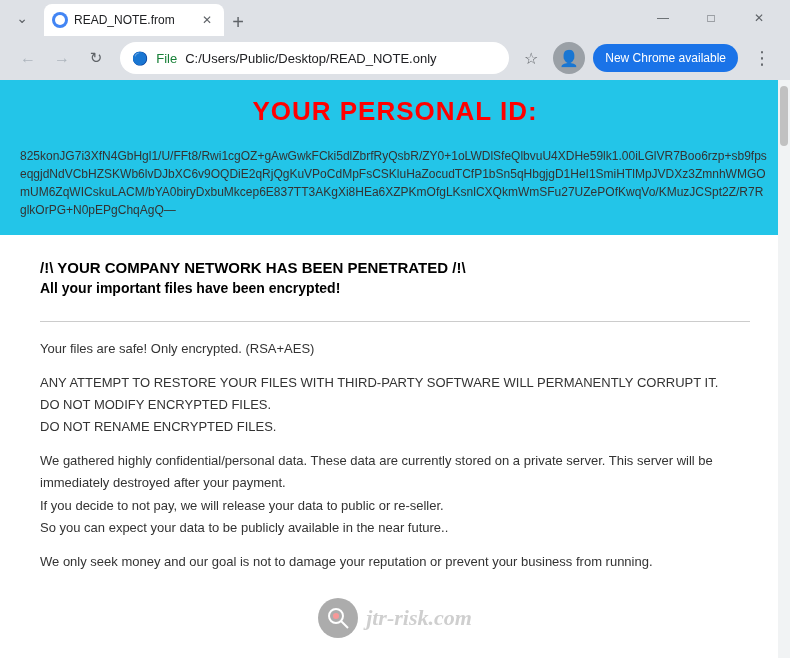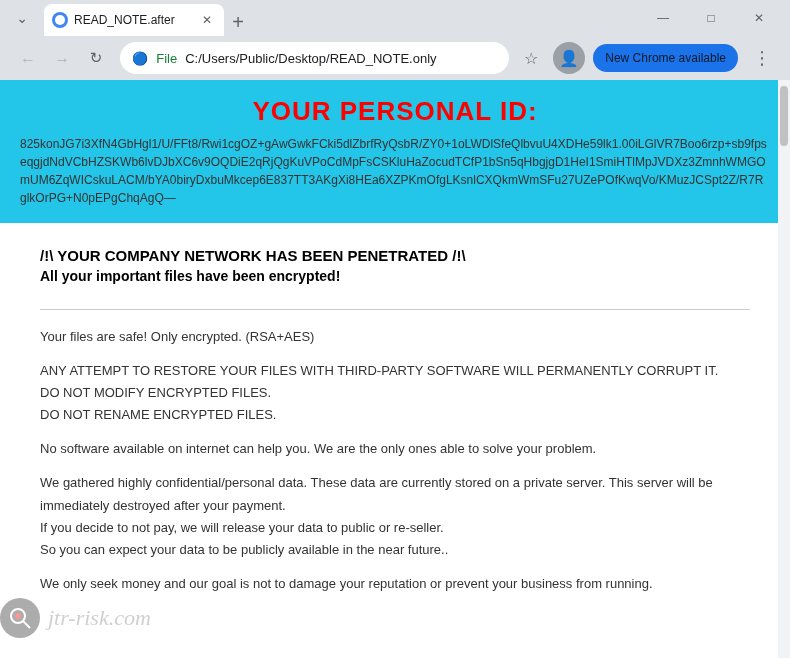--- a/index.html
+++ b/index.html
@@ -28,65 +28,65 @@
     .nav-arrows { display: flex; gap: 2px; }
     .nav-arrow { width: 32px; height: 32px; border-radius: 50%; border: none; background: transparent; cursor: pointer; display: flex; align-items: center; justify-content: center; color: #5f6368; font-size: 16px; }
     .nav-arrow.disabled { color: #adb5bd; cursor: default; }
     .reload-btn { width: 32px; height: 32px; border-radius: 50%; border: none; background: transparent; cursor: pointer; display: flex; align-items: center; justify-content: center; color: #5f6368; font-size: 15px; }
     .url-bar { flex: 1; height: 32px; border-radius: 16px; background: #fff; border: none; display: flex; align-items: center; padding: 0 12px; gap: 8px; font-size: 13px; color: #202124; }
     .url-bar-icon { color: #5f6368; font-size: 13px; }
     .url-bar-scheme { color: #188038; }
     .url-bar-path { color: #202124; }
     .bookmark-btn { width: 28px; height: 28px; border-radius: 50%; border: none; background: transparent; cursor: pointer; display: flex; align-items: center; justify-content: center; color: #5f6368; font-size: 16px; }
     .profile-btn { width: 32px; height: 32px; border-radius: 50%; background: #9aa0a6; border: none; cursor: pointer; display: flex; align-items: center; justify-content: center; color: #fff; font-size: 16px; }
-    .chrome-update-btn { height: 28px; padding: 0 12px; border-radius: 14px; background: #1a73e8; border: none; cursor: pointer; color: #0f172a; font-size: 12px; white-space: nowrap; display: flex; align-items: center; gap: 4px; }
+    .chrome-update-btn { height: 28px; padding: 0 12px; border-radius: 14px; background: #1a73e8; border: none; cursor: pointer; color: #ffffff; font-size: 12px; white-space: nowrap; display: flex; align-items: center; gap: 4px; }
     .menu-btn { width: 32px; height: 32px; border-radius: 50%; border: none; background: transparent; cursor: pointer; display: flex; align-items: center; justify-content: center; color: #5f6368; font-size: 18px; }
 
     
     .page-content { flex: 1; background: #fff; overflow: hidden; display: flex; position: relative; }
     .scrollbar { width: 12px; background: #f1f3f4; position: absolute; right: 0; top: 0; bottom: 0; display: flex; flex-direction: column; align-items: center; padding: 2px 0; }
     .scrollbar-thumb { width: 8px; height: 60px; background: #c1c1c1; border-radius: 4px; margin-top: 4px; }
     .page-inner { flex: 1; overflow: hidden; display: flex; flex-direction: column; }
 
     
     .id-banner { background: #23c5e8; padding: 16px 20px; text-align: center; }
-    .id-title { color: #ff0000; font-size: 26px; font-weight: bold; letter-spacing: 1px; margin-bottom: 8px; }
+    .id-title { color: #ff0000; font-size: 26px; font-weight: bold; letter-spacing: 1px; margin-bottom: 20px; }
     .id-code { font-size: 12px; color: #333; line-height: 1.5; word-break: break-all; text-align: left; }
 
     
     .main-content { padding: 24px 40px; flex: 1; overflow: hidden; border-radius: 9px; }
     .ransom-header { font-size: 15px; font-weight: bold; color: #000; margin-bottom: 4px; }
     .ransom-subheader { font-size: 14px; font-weight: bold; color: #000; margin-bottom: 25px; }
     .divider { height: 1px; background: #ccc; margin: 16px 0; }
     .ransom-body { font-size: 13px; color: #333; line-height: 1.7; }
     .ransom-body p { margin-bottom: 12px; }
 
     
     .watermark-area { position: absolute; bottom: 20px; left: 0; right: 0; text-align: center; opacity: 0.4; pointer-events: none; }
-    .watermark-logo { display: flex; align-items: center; gap: 8px; }
+    .watermark-logo { display: flex; align-items: center; justify-content: center; gap: 8px; font-weight: bold; }
     .watermark-circle { width: 40px; height: 40px; border-radius: 50%; background: #333; display: flex; align-items: center; justify-content: center; }
     .watermark-text { font-size: 22px; font-style: italic; color: #888; font-family: Georgia, serif; }
   </style>
 </head>
 <body>
 
 <div class="browser-frame">
 
   <div class="title-bar">
     <div class="window-controls-left">
 
       <button class="nav-btn">⌄</button>
     </div>
 
     <div class="tab-bar">
       <div class="tab active">
         <div class="tab-favicon">
           <div class="tab-favicon-inner"></div>
         </div>
-        <span class="tab-title">READ_NOTE.after</span>
+        <span class="tab-title">READ_NOTE.from</span>
         <button class="tab-close">✕</button>
       </div>
       <button class="new-tab-btn">+</button>
     </div>
 
     <div class="window-controls-right">
       <button class="win-ctrl">—</button>
       <button class="win-ctrl">□</button>
       <button class="win-ctrl close">✕</button>
     </div>
@@ -123,21 +123,20 @@
         <div class="ransom-header">/!\ YOUR COMPANY NETWORK HAS BEEN PENETRATED /!\</div>
         <div class="ransom-subheader">All your important files have been encrypted!</div>
 
         <div class="divider"></div>
 
         <div class="ransom-body">
           <p>Your files are safe! Only encrypted. (RSA+AES)</p>
           <p style="white-space: pre-line;">ANY ATTEMPT TO RESTORE YOUR FILES WITH THIRD-PARTY SOFTWARE WILL PERMANENTLY CORRUPT IT.
 DO NOT MODIFY ENCRYPTED FILES.
 DO NOT RENAME ENCRYPTED FILES.</p>
-          <p>No software available on internet can help you. We are the only ones able to solve your problem.</p>
           <p style="white-space: pre-line;">We gathered highly confidential/personal data. These data are currently stored on a private server. This server will be immediately destroyed after your payment.
 If you decide to not pay, we will release your data to public or re-seller.
 So you can expect your data to be publicly available in the near future..</p>
           <p>We only seek money and our goal is not to damage your reputation or prevent your business from running.</p>
         </div>
       </div>
 
     </div>
 
     <div class="scrollbar">

